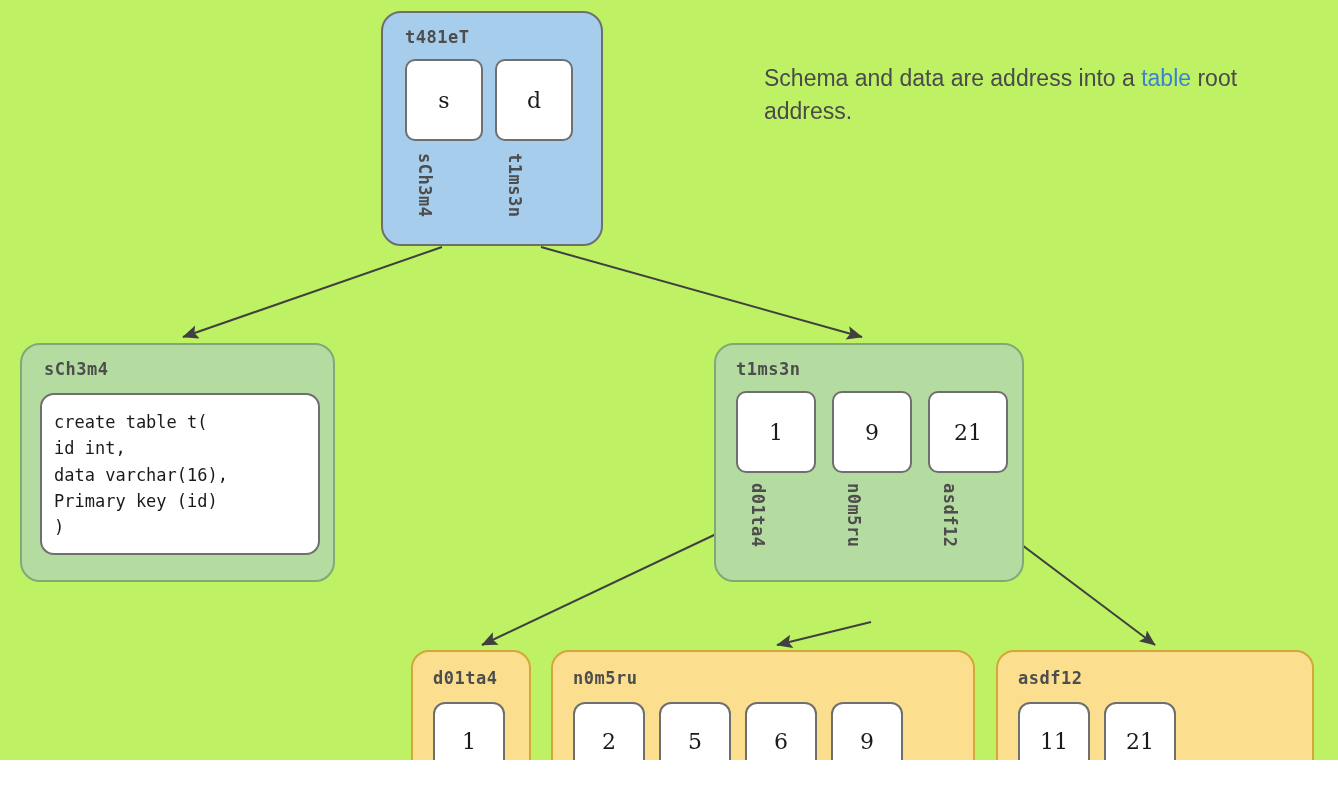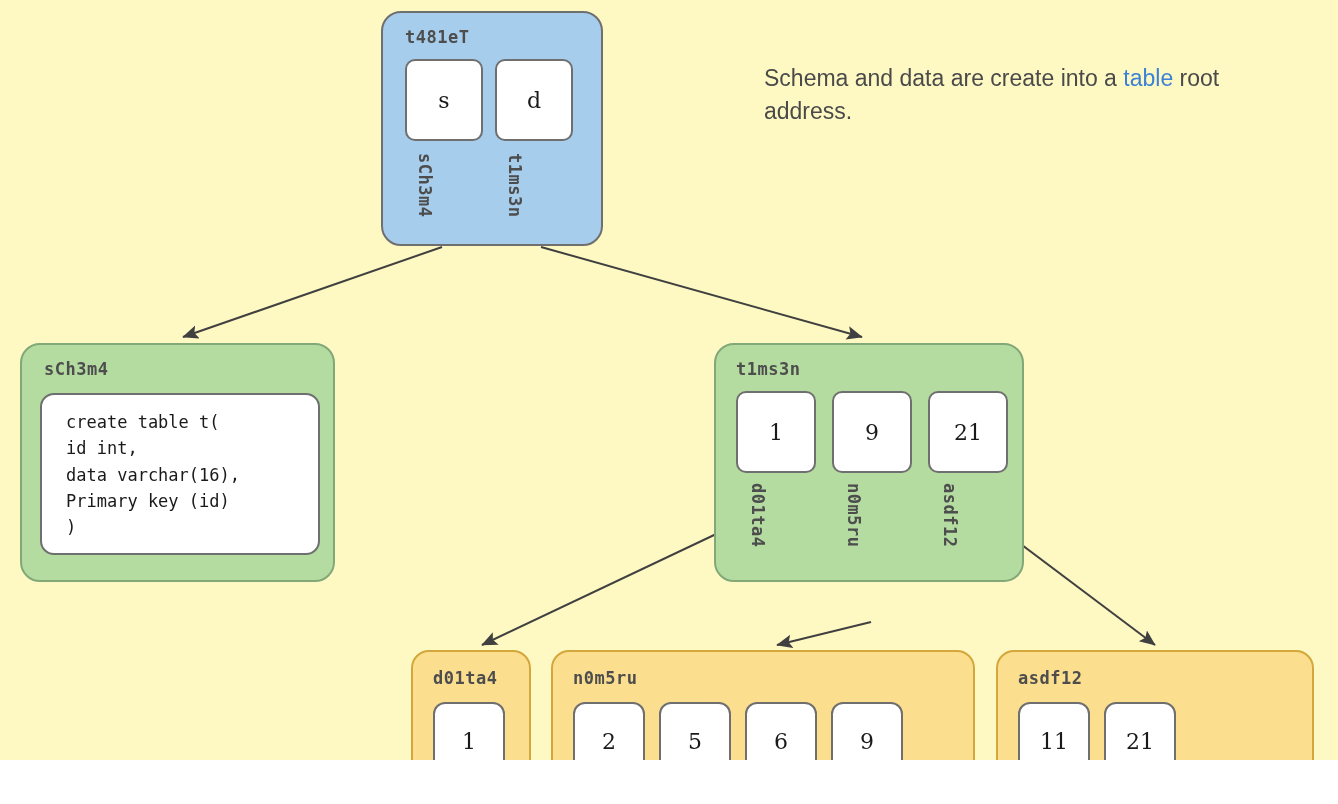--- a/index.html
+++ b/index.html
@@ -4,21 +4,21 @@
 <style>
   html, body {
     margin: 0;
     padding: 0;
     background: #ffffff;
   }
   #canvas {
     position: relative;
     width: 1338px;
     height: 760px;
-    background: #fef9c3;
+    background: #bef264;
     overflow: hidden;
     font-family: "Liberation Sans", sans-serif;
   }
   #edges {
     position: absolute;
     left: 0;
     top: 0;
     width: 1338px;
     height: 804px;
     pointer-events: none;
@@ -94,21 +94,21 @@
   .sql-box {
     position: absolute;
     left: 18px;
     top: 48px;
     width: 280px;
     height: 162px;
     box-sizing: border-box;
     background: #ffffff;
     border: 2px solid #6f6f6f;
     border-radius: 14px;
-    padding: 14px 24px;
+    padding: 14px 12px;
     font-family: "DejaVu Sans Mono", "Liberation Mono", monospace;
     font-size: 17px;
     line-height: 1.55;
     color: #1a1a1a;
     white-space: pre;
     overflow: hidden;
   }
 
   
   #node-index {
@@ -223,17 +223,17 @@
 
   <div class="node leaf" id="node-leaf-2">
     <div class="node-label">asdf12</div>
     <div class="cells">
       <div class="cell">11</div>
       <div class="cell">21</div>
     </div>
   </div>
 
   <div id="annotation">
-    <span>Schema and data are create into a </span><span class="hl">table</span><span> root
+    <span>Schema and data are address into a </span><span class="hl">table</span><span> root
 address.</span>
   </div>
 
 </div>
 
 </body></html>

